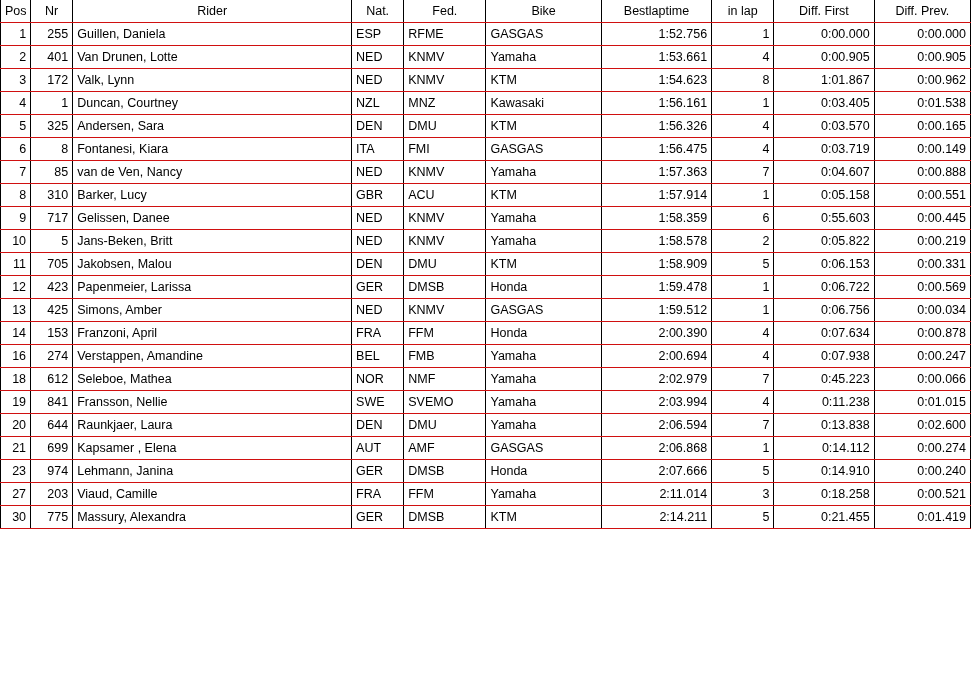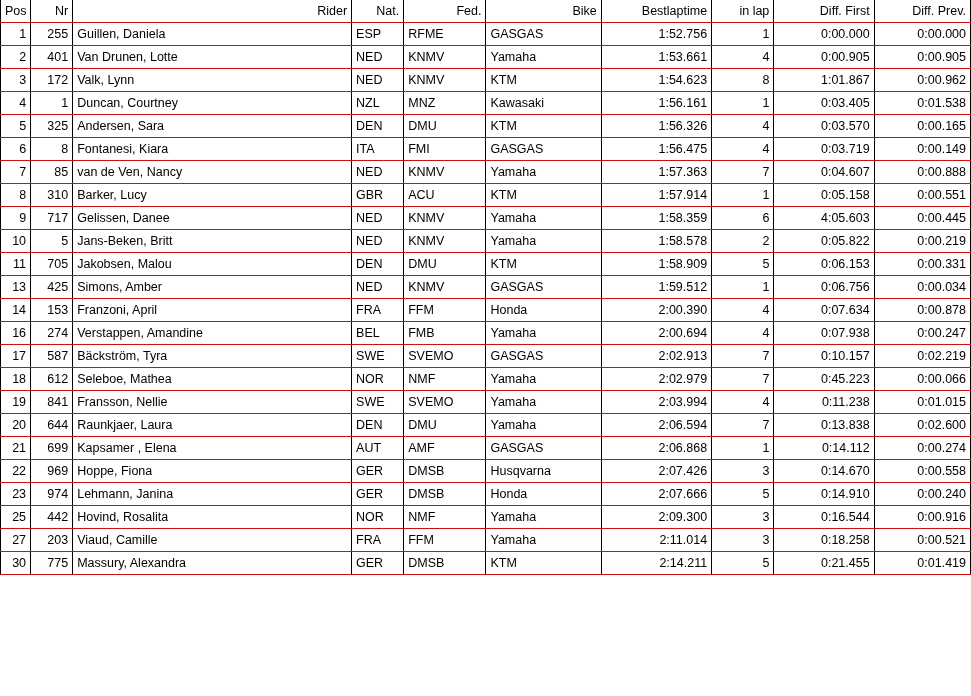--- a/index.html
+++ b/index.html
@@ -28,21 +28,21 @@
     border-right: 1px solid #000000;
     padding: 1px 4px;
     height: 20px;
     line-height: 18px;
     white-space: nowrap;
     overflow: hidden;
     font-weight: normal;
     background: #ffffff;
   }
   table.results th {
-    text-align: right;
+    text-align: center;
     border-top: none;
   }
   
   col.c-pos   { width: 30px; }
   col.c-nr    { width: 42px; }
   col.c-rider { width: 278px; }
   col.c-nat   { width: 52px; }
   col.c-fed   { width: 82px; }
   col.c-bike  { width: 115px; }
   col.c-best  { width: 110px; }
@@ -186,21 +186,21 @@
       </tr>
       <tr>
         <td class="c-pos ar">9</td>
         <td class="c-nr ar">717</td>
         <td class="c-rider al">Gelissen, Danee</td>
         <td class="c-nat al">NED</td>
         <td class="c-fed al">KNMV</td>
         <td class="c-bike al">Yamaha</td>
         <td class="c-best ar">1:58.359</td>
         <td class="c-lap ar">6</td>
-        <td class="c-first ar">4:05.603</td>
+        <td class="c-first ar">0:55.603</td>
         <td class="c-prev ar">0:00.445</td>
       </tr>
       <tr>
         <td class="c-pos ar">10</td>
         <td class="c-nr ar">5</td>
         <td class="c-rider al">Jans-Beken, Britt</td>
         <td class="c-nat al">NED</td>
         <td class="c-fed al">KNMV</td>
         <td class="c-bike al">Yamaha</td>
         <td class="c-best ar">1:58.578</td>
@@ -212,20 +212,32 @@
         <td class="c-pos ar">11</td>
         <td class="c-nr ar">705</td>
         <td class="c-rider al">Jakobsen, Malou</td>
         <td class="c-nat al">DEN</td>
         <td class="c-fed al">DMU</td>
         <td class="c-bike al">KTM</td>
         <td class="c-best ar">1:58.909</td>
         <td class="c-lap ar">5</td>
         <td class="c-first ar">0:06.153</td>
         <td class="c-prev ar">0:00.331</td>
+      </tr>
+      <tr>
+        <td class="c-pos ar">12</td>
+        <td class="c-nr ar">423</td>
+        <td class="c-rider al">Papenmeier, Larissa</td>
+        <td class="c-nat al">GER</td>
+        <td class="c-fed al">DMSB</td>
+        <td class="c-bike al">Honda</td>
+        <td class="c-best ar">1:59.478</td>
+        <td class="c-lap ar">1</td>
+        <td class="c-first ar">0:06.722</td>
+        <td class="c-prev ar">0:00.569</td>
       </tr>
       <tr>
         <td class="c-pos ar">13</td>
         <td class="c-nr ar">425</td>
         <td class="c-rider al">Simons, Amber</td>
         <td class="c-nat al">NED</td>
         <td class="c-fed al">KNMV</td>
         <td class="c-bike al">GASGAS</td>
         <td class="c-best ar">1:59.512</td>
         <td class="c-lap ar">1</td>
@@ -250,32 +262,20 @@
         <td class="c-rider al">Verstappen, Amandine</td>
         <td class="c-nat al">BEL</td>
         <td class="c-fed al">FMB</td>
         <td class="c-bike al">Yamaha</td>
         <td class="c-best ar">2:00.694</td>
         <td class="c-lap ar">4</td>
         <td class="c-first ar">0:07.938</td>
         <td class="c-prev ar">0:00.247</td>
       </tr>
       <tr>
-        <td class="c-pos ar">17</td>
-        <td class="c-nr ar">587</td>
-        <td class="c-rider al">Bäckström, Tyra</td>
-        <td class="c-nat al">SWE</td>
-        <td class="c-fed al">SVEMO</td>
-        <td class="c-bike al">GASGAS</td>
-        <td class="c-best ar">2:02.913</td>
-        <td class="c-lap ar">7</td>
-        <td class="c-first ar">0:10.157</td>
-        <td class="c-prev ar">0:02.219</td>
-      </tr>
-      <tr>
         <td class="c-pos ar">18</td>
         <td class="c-nr ar">612</td>
         <td class="c-rider al">Seleboe, Mathea</td>
         <td class="c-nat al">NOR</td>
         <td class="c-fed al">NMF</td>
         <td class="c-bike al">Yamaha</td>
         <td class="c-best ar">2:02.979</td>
         <td class="c-lap ar">7</td>
         <td class="c-first ar">0:45.223</td>
         <td class="c-prev ar">0:00.066</td>
@@ -308,58 +308,34 @@
         <td class="c-pos ar">21</td>
         <td class="c-nr ar">699</td>
         <td class="c-rider al">Kapsamer , Elena</td>
         <td class="c-nat al">AUT</td>
         <td class="c-fed al">AMF</td>
         <td class="c-bike al">GASGAS</td>
         <td class="c-best ar">2:06.868</td>
         <td class="c-lap ar">1</td>
         <td class="c-first ar">0:14.112</td>
         <td class="c-prev ar">0:00.274</td>
-      </tr>
-      <tr>
-        <td class="c-pos ar">22</td>
-        <td class="c-nr ar">969</td>
-        <td class="c-rider al">Hoppe, Fiona</td>
-        <td class="c-nat al">GER</td>
-        <td class="c-fed al">DMSB</td>
-        <td class="c-bike al">Husqvarna</td>
-        <td class="c-best ar">2:07.426</td>
-        <td class="c-lap ar">3</td>
-        <td class="c-first ar">0:14.670</td>
-        <td class="c-prev ar">0:00.558</td>
       </tr>
       <tr>
         <td class="c-pos ar">23</td>
         <td class="c-nr ar">974</td>
         <td class="c-rider al">Lehmann, Janina</td>
         <td class="c-nat al">GER</td>
         <td class="c-fed al">DMSB</td>
         <td class="c-bike al">Honda</td>
         <td class="c-best ar">2:07.666</td>
         <td class="c-lap ar">5</td>
         <td class="c-first ar">0:14.910</td>
         <td class="c-prev ar">0:00.240</td>
       </tr>
       <tr>
-        <td class="c-pos ar">25</td>
-        <td class="c-nr ar">442</td>
-        <td class="c-rider al">Hovind, Rosalita</td>
-        <td class="c-nat al">NOR</td>
-        <td class="c-fed al">NMF</td>
-        <td class="c-bike al">Yamaha</td>
-        <td class="c-best ar">2:09.300</td>
-        <td class="c-lap ar">3</td>
-        <td class="c-first ar">0:16.544</td>
-        <td class="c-prev ar">0:00.916</td>
-      </tr>
-      <tr>
         <td class="c-pos ar">27</td>
         <td class="c-nr ar">203</td>
         <td class="c-rider al">Viaud, Camille</td>
         <td class="c-nat al">FRA</td>
         <td class="c-fed al">FFM</td>
         <td class="c-bike al">Yamaha</td>
         <td class="c-best ar">2:11.014</td>
         <td class="c-lap ar">3</td>
         <td class="c-first ar">0:18.258</td>
         <td class="c-prev ar">0:00.521</td>

